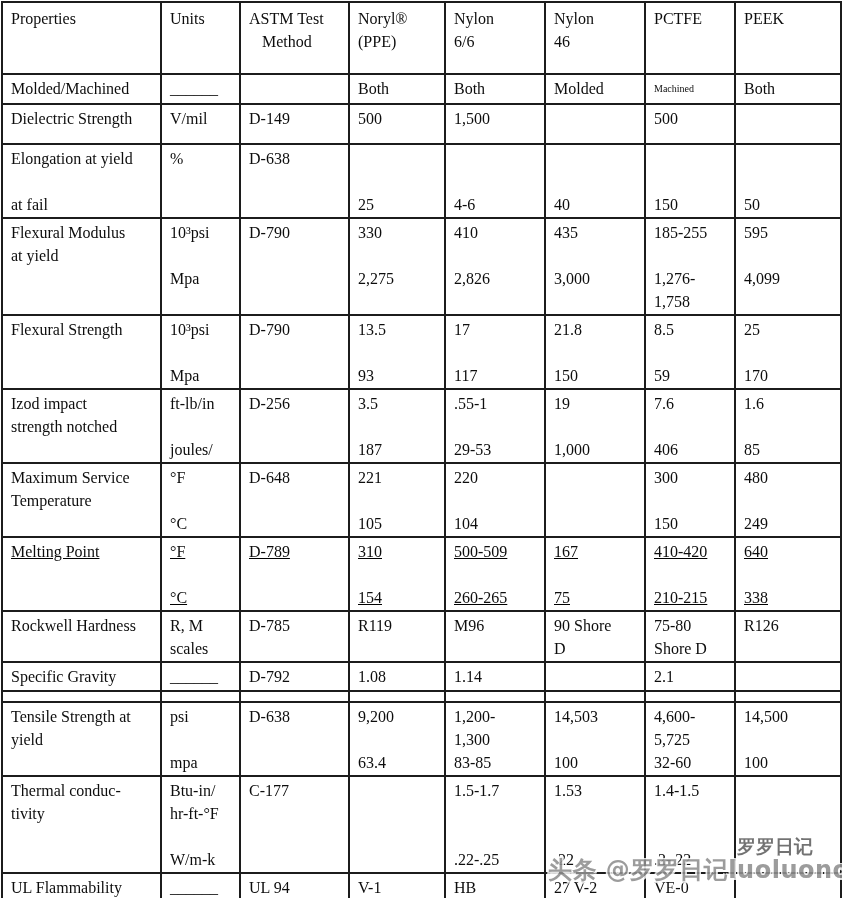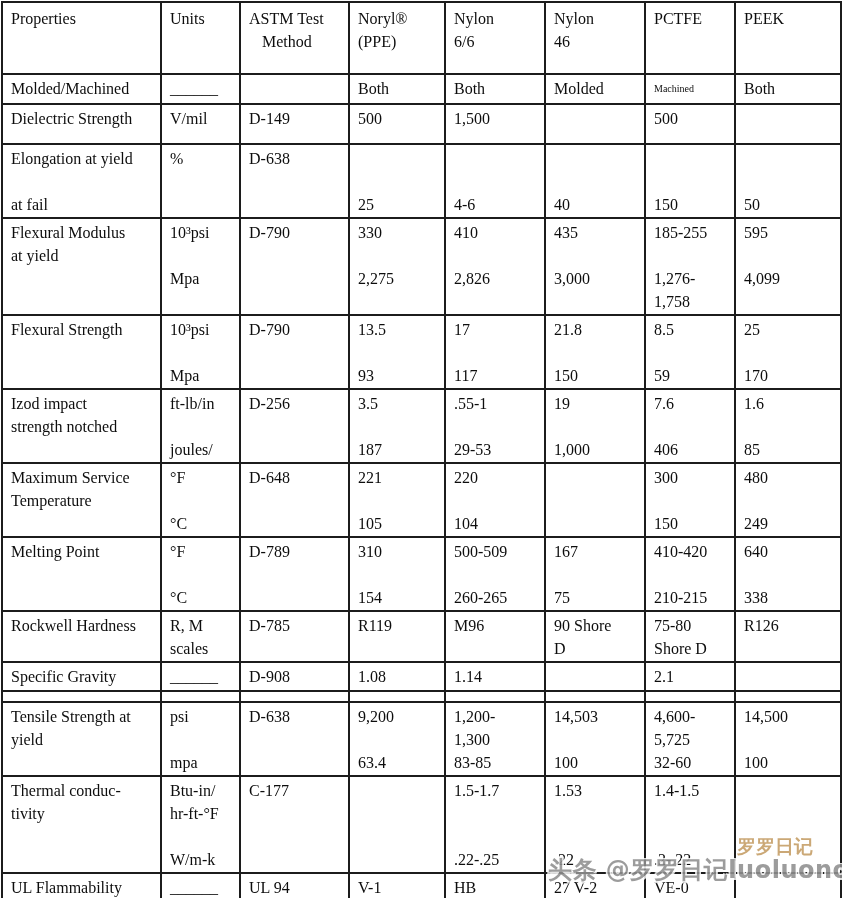--- a/index.html
+++ b/index.html
@@ -36,21 +36,21 @@
   .ln { min-height: 23px; line-height: 23px; white-space: nowrap; }
 
   
   tr[data-name="row-molded-machined"]    { height: 30px; }
   tr[data-name="row-dielectric-strength"]{ height: 40px; margin-top: 25px; }
   tr[data-name="row-elongation"]         { height: 69px; }
   tr[data-name="row-flexural-modulus"]   { height: 92px; }
   tr[data-name="row-flexural-strength"]  { height: 70px; }
   tr[data-name="row-izod-impact"]        { height: 71px; margin-top: 41px; }
   tr[data-name="row-max-service-temp"]   { height: 70px; }
-  tr[data-name="row-melting-point"]      { height: 70px; }
+  tr[data-name="row-melting-point"]      { height: 70px; text-decoration: underline; }
   tr[data-name="row-rockwell-hardness"]  { height: 46px; }
   tr[data-name="row-specific-gravity"]   { height: 29px; }
   tr[data-name="row-spacer"]             { height: 11px; }
   tr[data-name="row-spacer"] td          { padding: 0; }
   tr[data-name="row-tensile-strength"]   { height: 70px; border-radius: 17px; }
   tr[data-name="row-thermal-conductivity"]{ height: 92px; }
   tr[data-name="row-ul-flammability"]    { height: 27px; }
   tr[data-name="row-water-absorption"]   { height: 38px; }
 
   
@@ -74,21 +74,21 @@
       1.5px -1.5px 0 rgba(255,255,255,0.95),
      -1.5px 1.5px 0 rgba(255,255,255,0.95);
     pointer-events: none;
   }
   .wm-faint {
     position: absolute;
     left: 737px; top: 834px;
     font-family: "DejaVu Sans", "Liberation Sans", sans-serif;
     font-size: 19px; font-weight: bold;
     white-space: nowrap;
-    color: #a16207;
+    color: #000000;
     opacity: 0.55;
     pointer-events: none;
   }
 </style>
 </head>
 <body>
 
 <div class="page" data-name="material-properties-page">
 
   <table class="props" data-name="material-properties-table">
@@ -439,21 +439,21 @@
           </td>
         </tr>
         <tr data-name="row-specific-gravity">
           <td data-name="cell">
             <div class="ln" data-name="cell-line">Specific Gravity</div>
           </td>
           <td data-name="cell">
             <div class="ln" data-name="cell-line">______</div>
           </td>
           <td data-name="cell">
-            <div class="ln" data-name="cell-line">D-908</div>
+            <div class="ln" data-name="cell-line">D-792</div>
           </td>
           <td data-name="cell">
             <div class="ln" data-name="cell-line">1.08</div>
           </td>
           <td data-name="cell">
             <div class="ln" data-name="cell-line">1.14</div>
           </td>
           <td data-name="cell"></td>
           <td data-name="cell">
             <div class="ln" data-name="cell-line">2.1</div>

